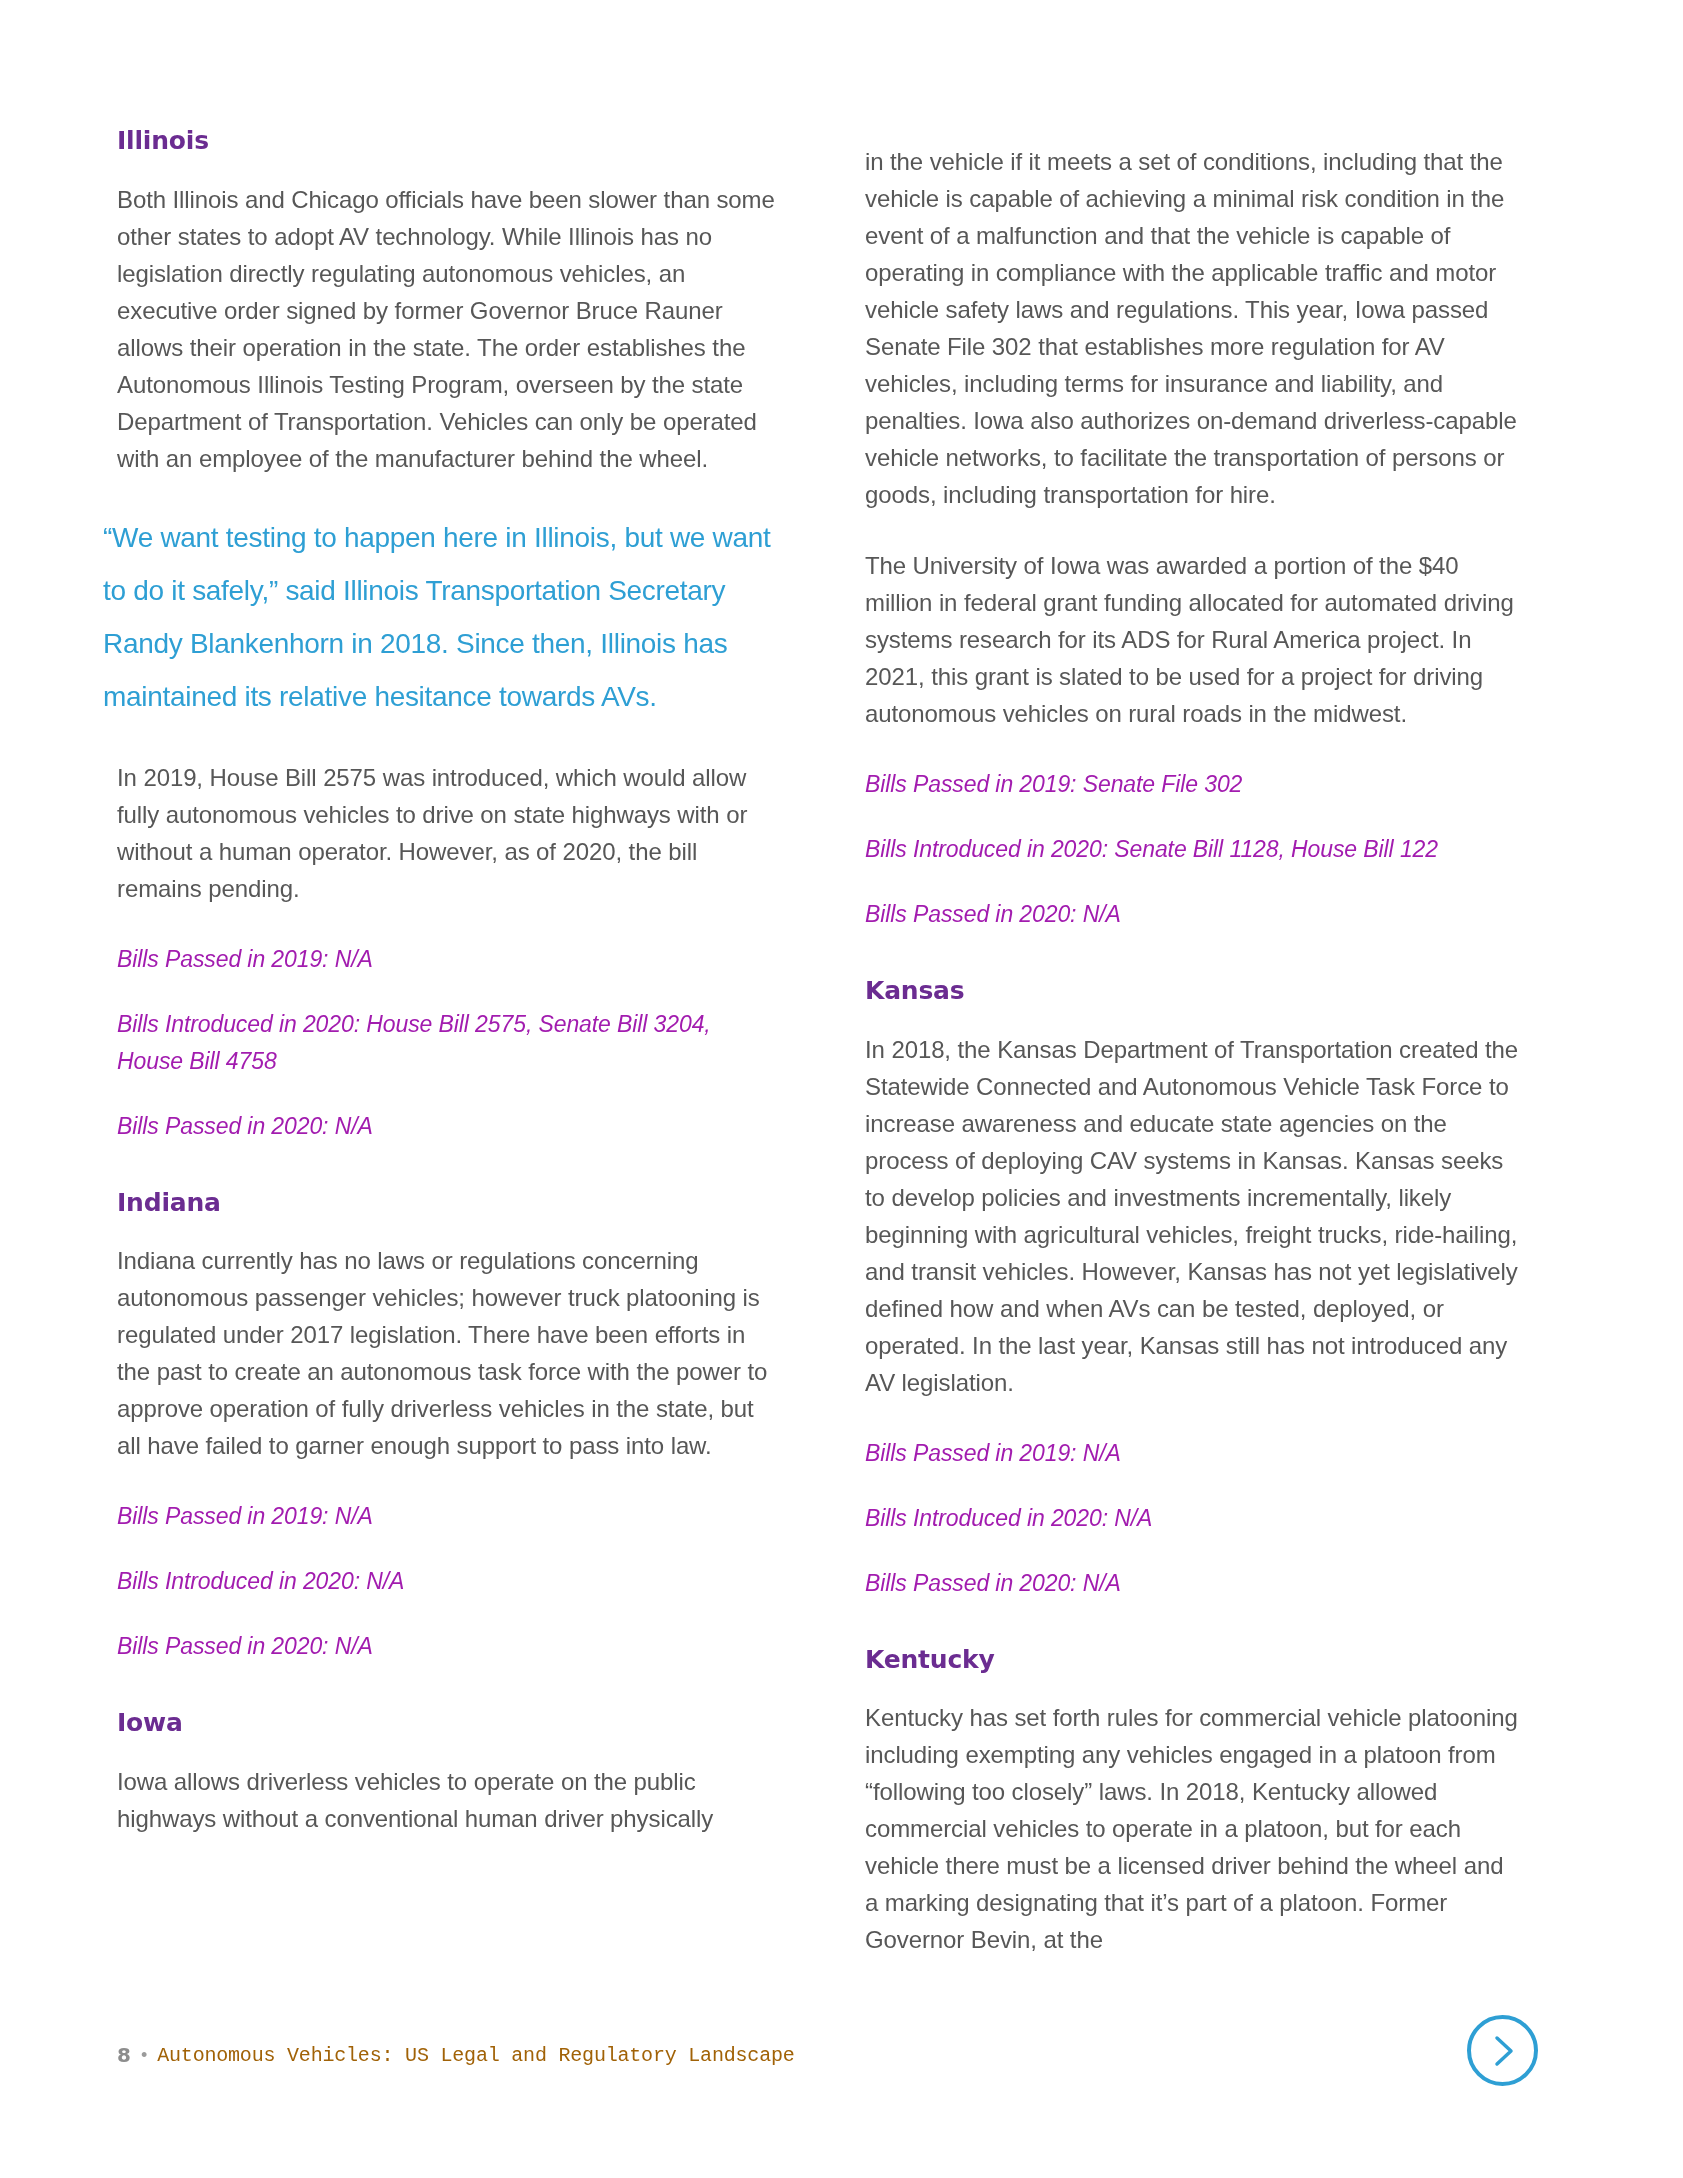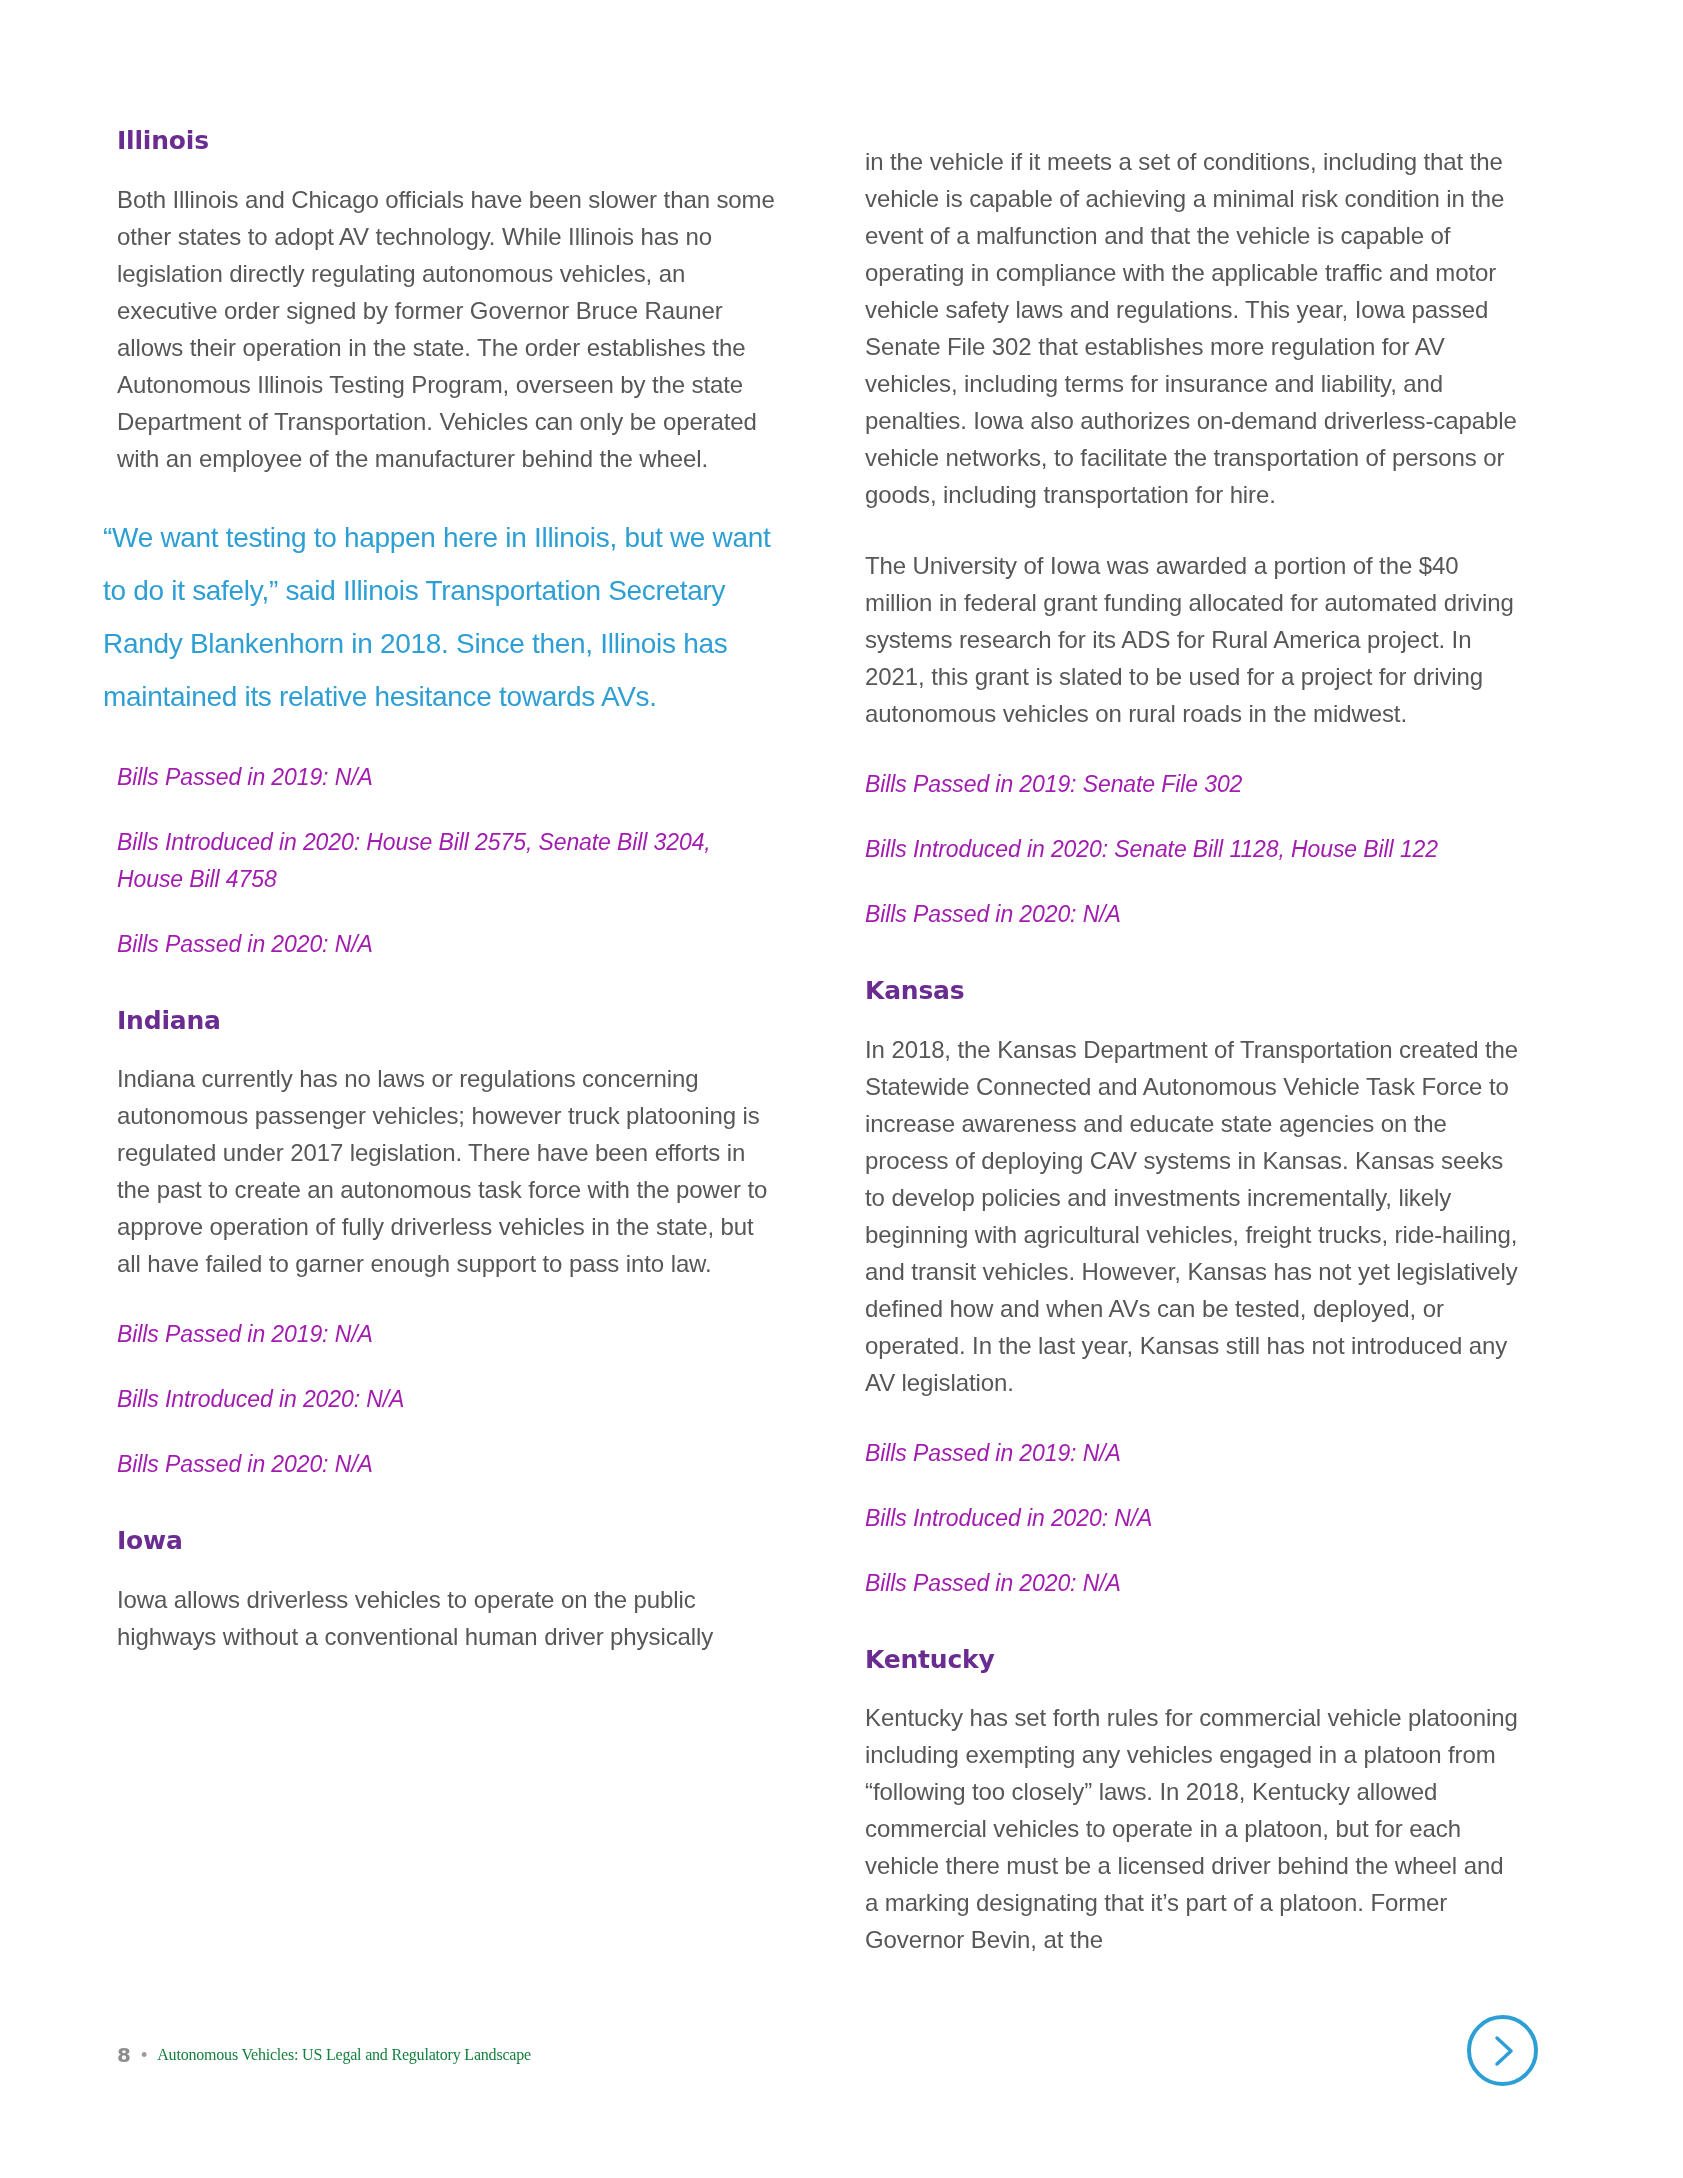--- a/index.html
+++ b/index.html
@@ -89,23 +89,23 @@
     color: #8d8d8d;
     margin-right: 10px;
   }
   .footer-sep {
     font-family: "Liberation Sans", sans-serif;
     font-size: 18px;
     color: #9b9b9b;
     margin-right: 10px;
   }
   .footer-title {
-    font-family: Liberation Serif, serif;
-    font-size: 16px;
-    color: #15803d;
+    font-family: Liberation Mono, monospace;
+    font-size: 20px;
+    color: #a16207;
     letter-spacing: -0.2px;
   }
   .next-button {
     position: absolute;
     left: 1467px;
     top: 2015px;
     width: 71px;
     height: 71px;
     border: 4px solid #2e9fd4;
     border-radius: 50%;
@@ -126,20 +126,21 @@
   <div class="content">
 
     <div class="column">
 
       <h2 class="state-heading">Illinois</h2>
 
       <p class="body-text">Both Illinois and Chicago officials have been slower than some other states to adopt AV technology. While Illinois has no legislation directly regulating autonomous vehicles, an executive order signed by former Governor Bruce Rauner allows their operation in the state. The order establishes the Autonomous Illinois Testing Program, overseen by the state Department of Transportation. Vehicles can only be operated with an employee of the manufacturer behind the wheel.</p>
 
       <p class="pullquote">“We want testing to happen here in Illinois, but we want to do it safely,” said Illinois Transportation Secretary Randy Blankenhorn in 2018. Since then, Illinois has maintained its relative hesitance towards AVs.</p>
 
+      <p class="body-text">In 2019, House Bill 2575 was introduced, which would allow fully autonomous vehicles to drive on state highways with or without a human operator. However, as of 2020, the bill remains pending.</p>
 
       <p class="bills">Bills Passed in 2019: N/A</p>
 
       <p class="bills">Bills Introduced in 2020: House Bill 2575, Senate Bill 3204, House Bill 4758</p>
 
       <p class="bills">Bills Passed in 2020: N/A</p>
 
       <h2 class="state-heading spaced">Indiana</h2>
 
       <p class="body-text">Indiana currently has no laws or regulations concerning autonomous passenger vehicles; however truck platooning is regulated under 2017 legislation. There have been efforts in the past to create an autonomous task force with the power to approve operation of fully driverless vehicles in the state, but all have failed to garner enough support to pass into law.</p>

